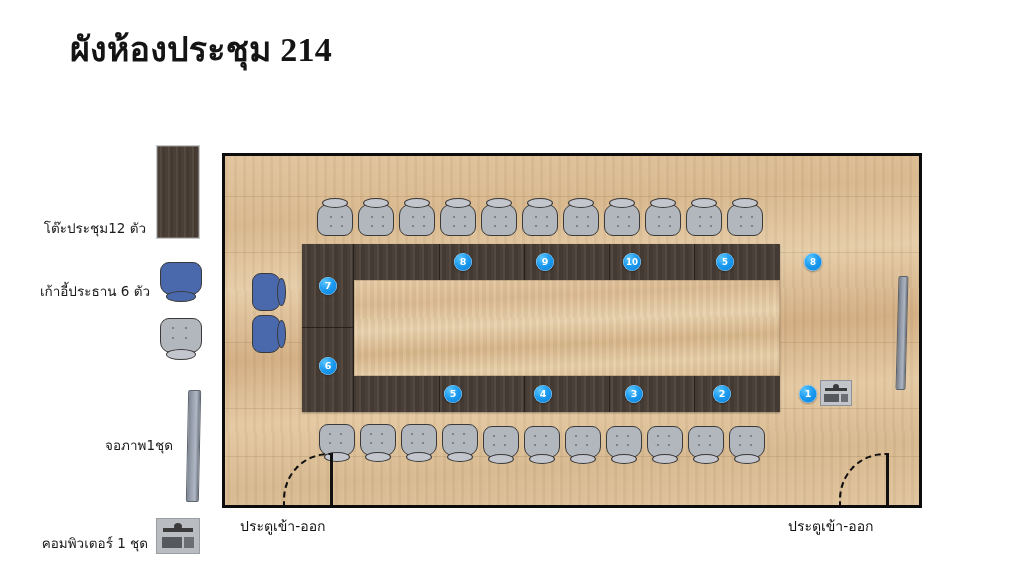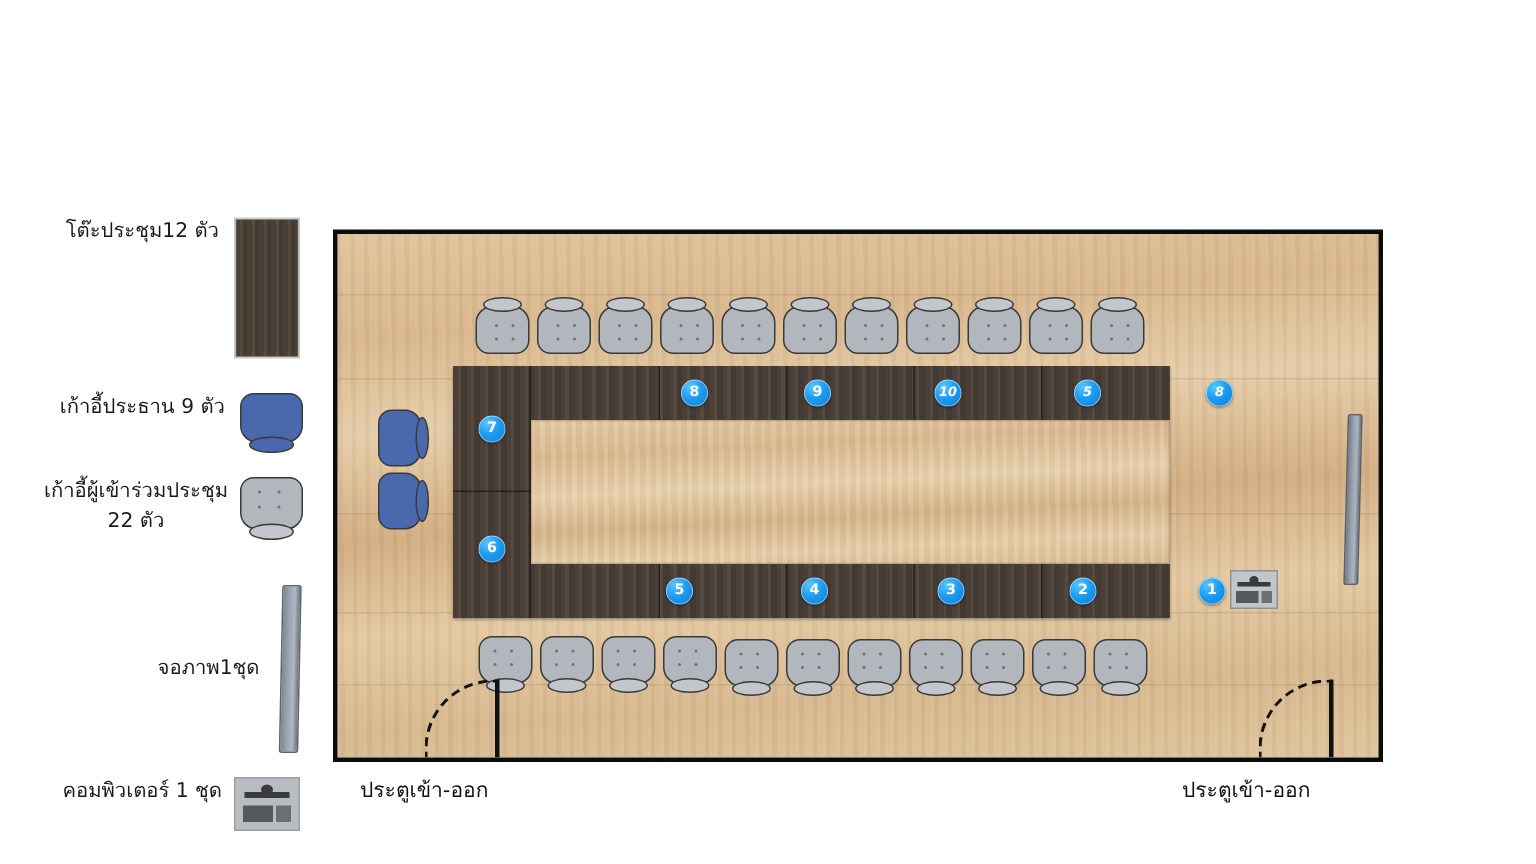--- a/index.html
+++ b/index.html
@@ -6,21 +6,21 @@
   body{width:1024px;height:576px;overflow:hidden;
        font-family:"Liberation Sans","DejaVu Sans",sans-serif;color:#111;}
   #stage{position:relative;width:1024px;height:576px;background:#fff;}
 
   
   .title{position:absolute;left:70px;top:22px;font-family:"Liberation Serif","DejaVu Serif",serif;
          font-weight:bold;font-size:34px;color:#141414;letter-spacing:.2px;white-space:nowrap;}
 
   
   .legend{position:absolute;left:0;top:140px;width:200px;}
-  .leg-row{position:absolute;display:flex;align-items:flex-start;}
+  .leg-row{position:absolute;display:flex;align-items:flex-end;}
   .leg-label{font-family:"DejaVu Sans","Liberation Sans",sans-serif;font-size:13.5px;
              color:#1a1a1a;text-align:right;line-height:1.45;white-space:pre-line;}
 
   
   .sw-table{width:42px;height:92px;background:
       repeating-linear-gradient(90deg,#4b4038 0 3px,#554a40 3px 5px,#443a32 5px 8px);
       border:1.5px solid #c9c9c9;box-shadow:0 0 0 .5px #9a9a9a inset;}
 
   
   .chair{position:relative;}
@@ -67,21 +67,21 @@
        linear-gradient(177deg,#e6cba4 0%,#dcbb92 22%,#e9d2ae 44%,#d8b68a 64%,#e7cfa9 82%,#ddbe95 100%);
      box-shadow:0 0 0 1px rgba(60,40,20,.18) inset;}
   .seam{position:absolute;background:rgba(18,14,10,.62);}
 
   
   .badge{position:absolute;width:18px;height:18px;border-radius:50%;
      background:radial-gradient(circle at 34% 28%,#5cc6ff 0%,#1c9bf0 45%,#0a7fd6 100%);
      box-shadow:0 0 0 .6px rgba(255,255,255,.55) inset,0 1px 2px rgba(0,0,0,.35);
      color:#fff;font-family:"DejaVu Sans","Liberation Sans",sans-serif;
      font-size:9.5px;font-weight:bold;line-height:18px;text-align:center;}
-  .badge.wide{font-size:8.6px;font-style:italic;}
+  .badge.wide{font-size:8.6px;}
 
   
   .computer{position:absolute;width:30px;height:24px;background:#c2c5ca;
      border:1px solid #8e9196;}
   .computer i{position:absolute;display:block;background:#3a3a3a;}
 
   
   .wallscreen{position:absolute;right:12px;top:120px;width:8px;height:112px;
      background:linear-gradient(90deg,#737b88 0%,#98a1ad 40%,#aab3bf 72%,#6b7380 100%);
      border:1px solid #5a616b;border-radius:2px;transform:skewX(-1.5deg);}
@@ -95,39 +95,38 @@
   .door-label{position:absolute;font-family:"DejaVu Sans","Liberation Sans",sans-serif;
      font-size:14px;color:#111;white-space:nowrap;}
 
   .seat-chair{position:absolute;}
 </style>
 </head>
 <body>
 
 <div id="stage">
 
+  <div class="title">ผังห้องประชุม 214</div>
 
   <div class="legend">
 
     <div class="leg-row" style="left:20px;top:5px;width:180px;justify-content:flex-end;gap:10px;">
       <span class="leg-label">โต๊ะประชุม12 ตัว</span>
       <span class="sw-table"></span>
     </div>
 
     <div class="leg-row" style="left:20px;top:122px;width:180px;justify-content:flex-end;gap:10px;">
-      <span class="leg-label">เก้าอี้ประธาน 9 ตัว</span>
+      <span class="leg-label">เก้าอี้ประธาน 6 ตัว</span>
       <span class="chair blue" style="width:40px;height:40px;">
         <span class="back"></span>
           <span class="base"></span>
       </span>
     </div>
 
     <div class="leg-row" style="left:10px;top:178px;width:190px;justify-content:flex-end;gap:8px;">
-      <span class="leg-label" style="text-align:center;">เก้าอี้ผู้เข้าร่วมประชุม
-22 ตัว</span>
       <span class="chair gray" style="width:40px;height:42px;">
         <span class="back"></span>
         <span class="dots">
           <span class="dot" style="left:30%;top:28%"></span>
             <span class="dot" style="left:62%;top:28%"></span>
           <span class="dot" style="left:30%;top:58%"></span>
             <span class="dot" style="left:62%;top:58%"></span>
         </span>
         <span class="base"></span>
       </span>

